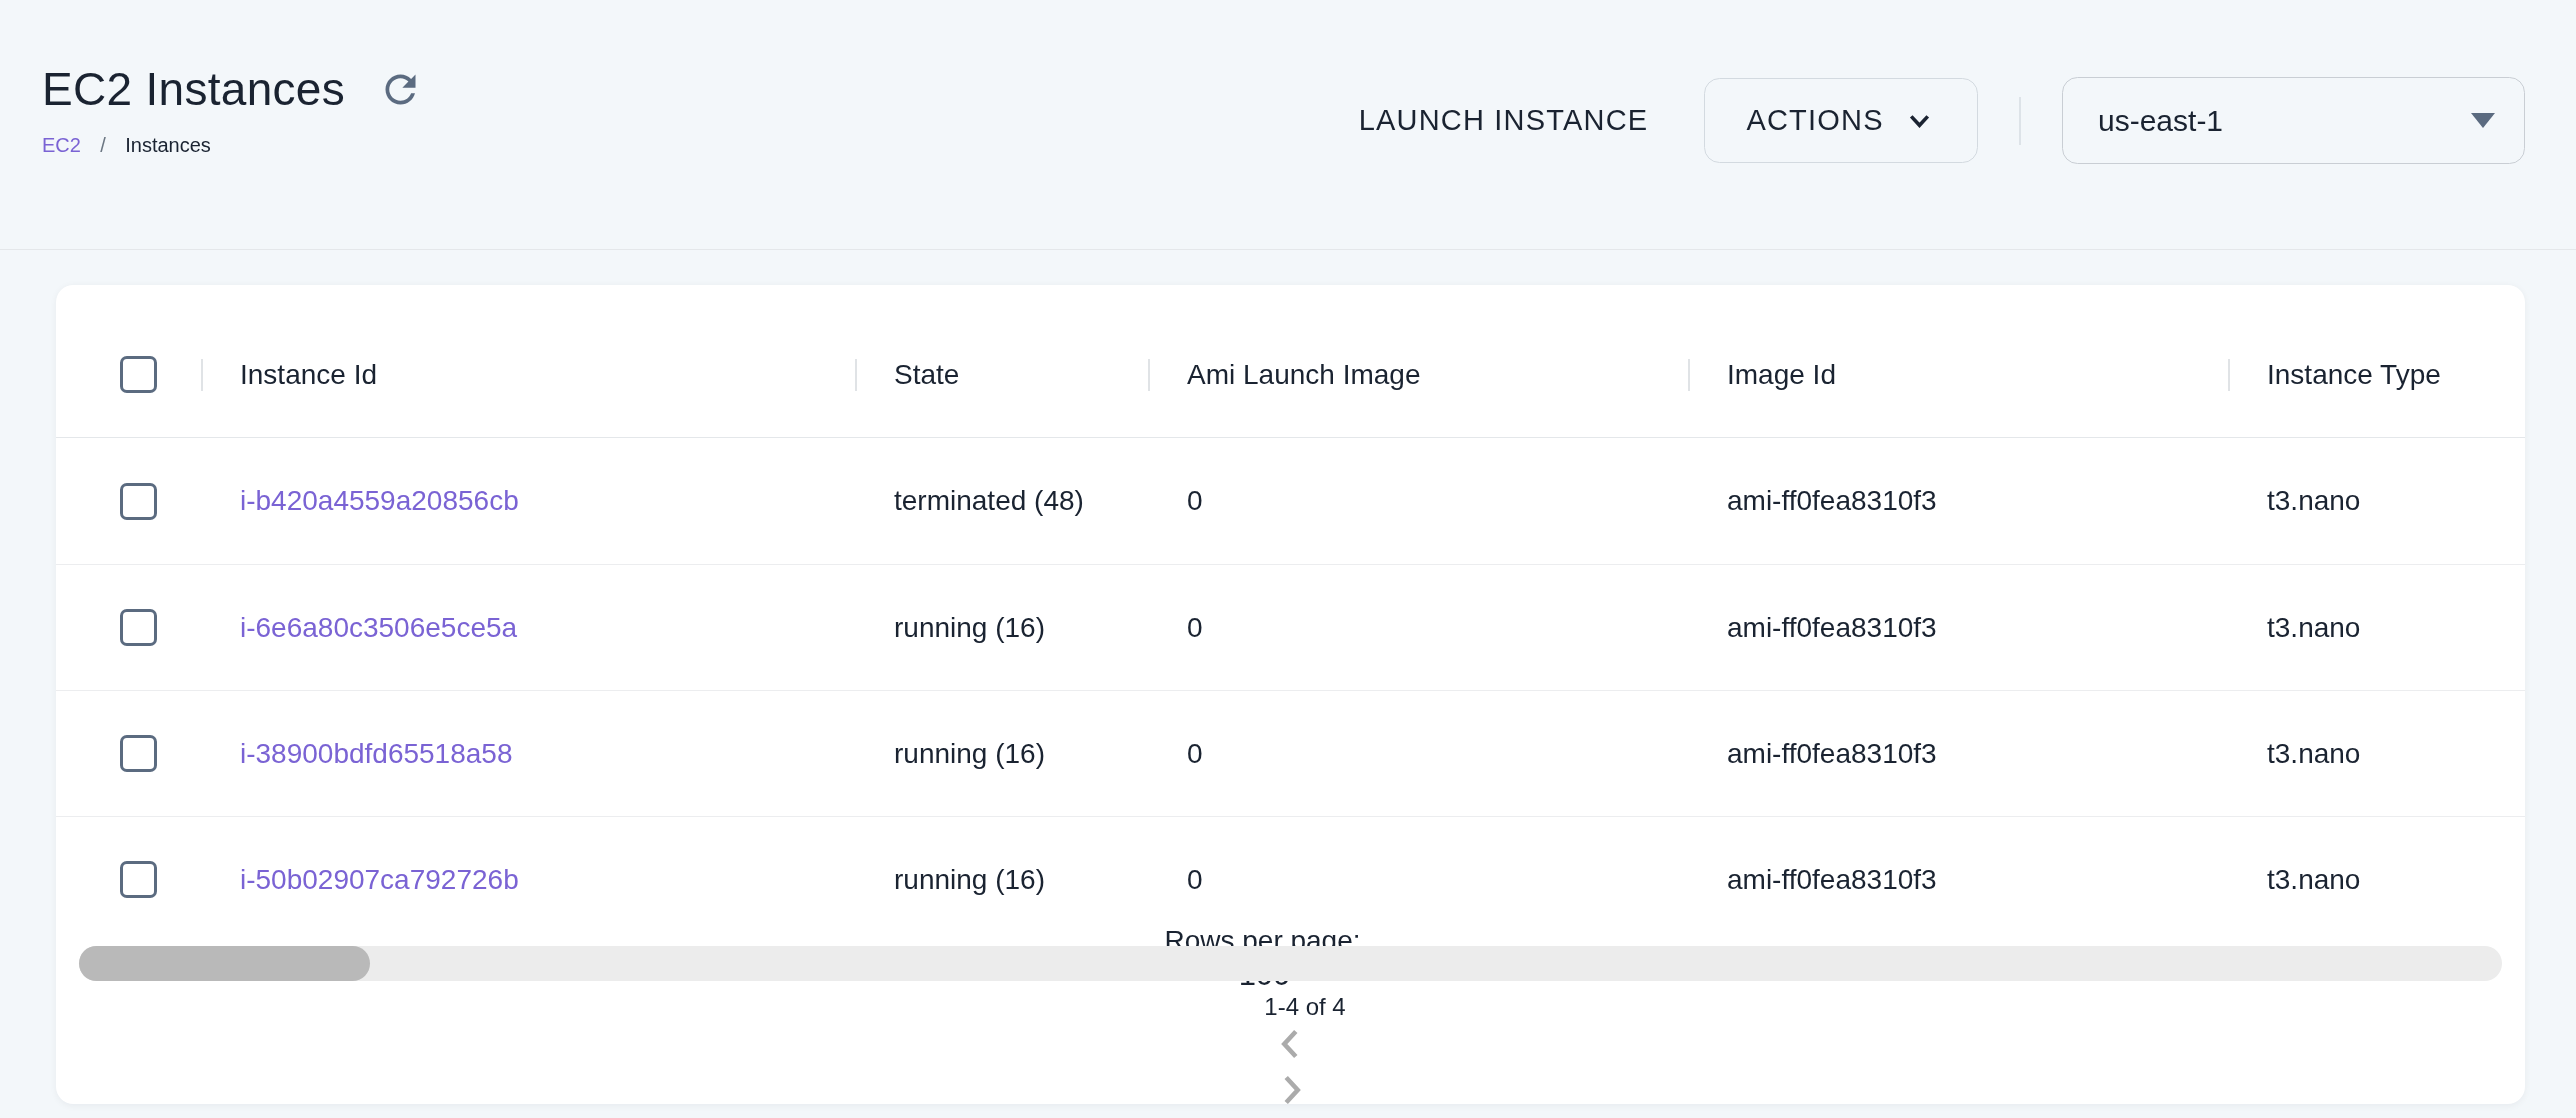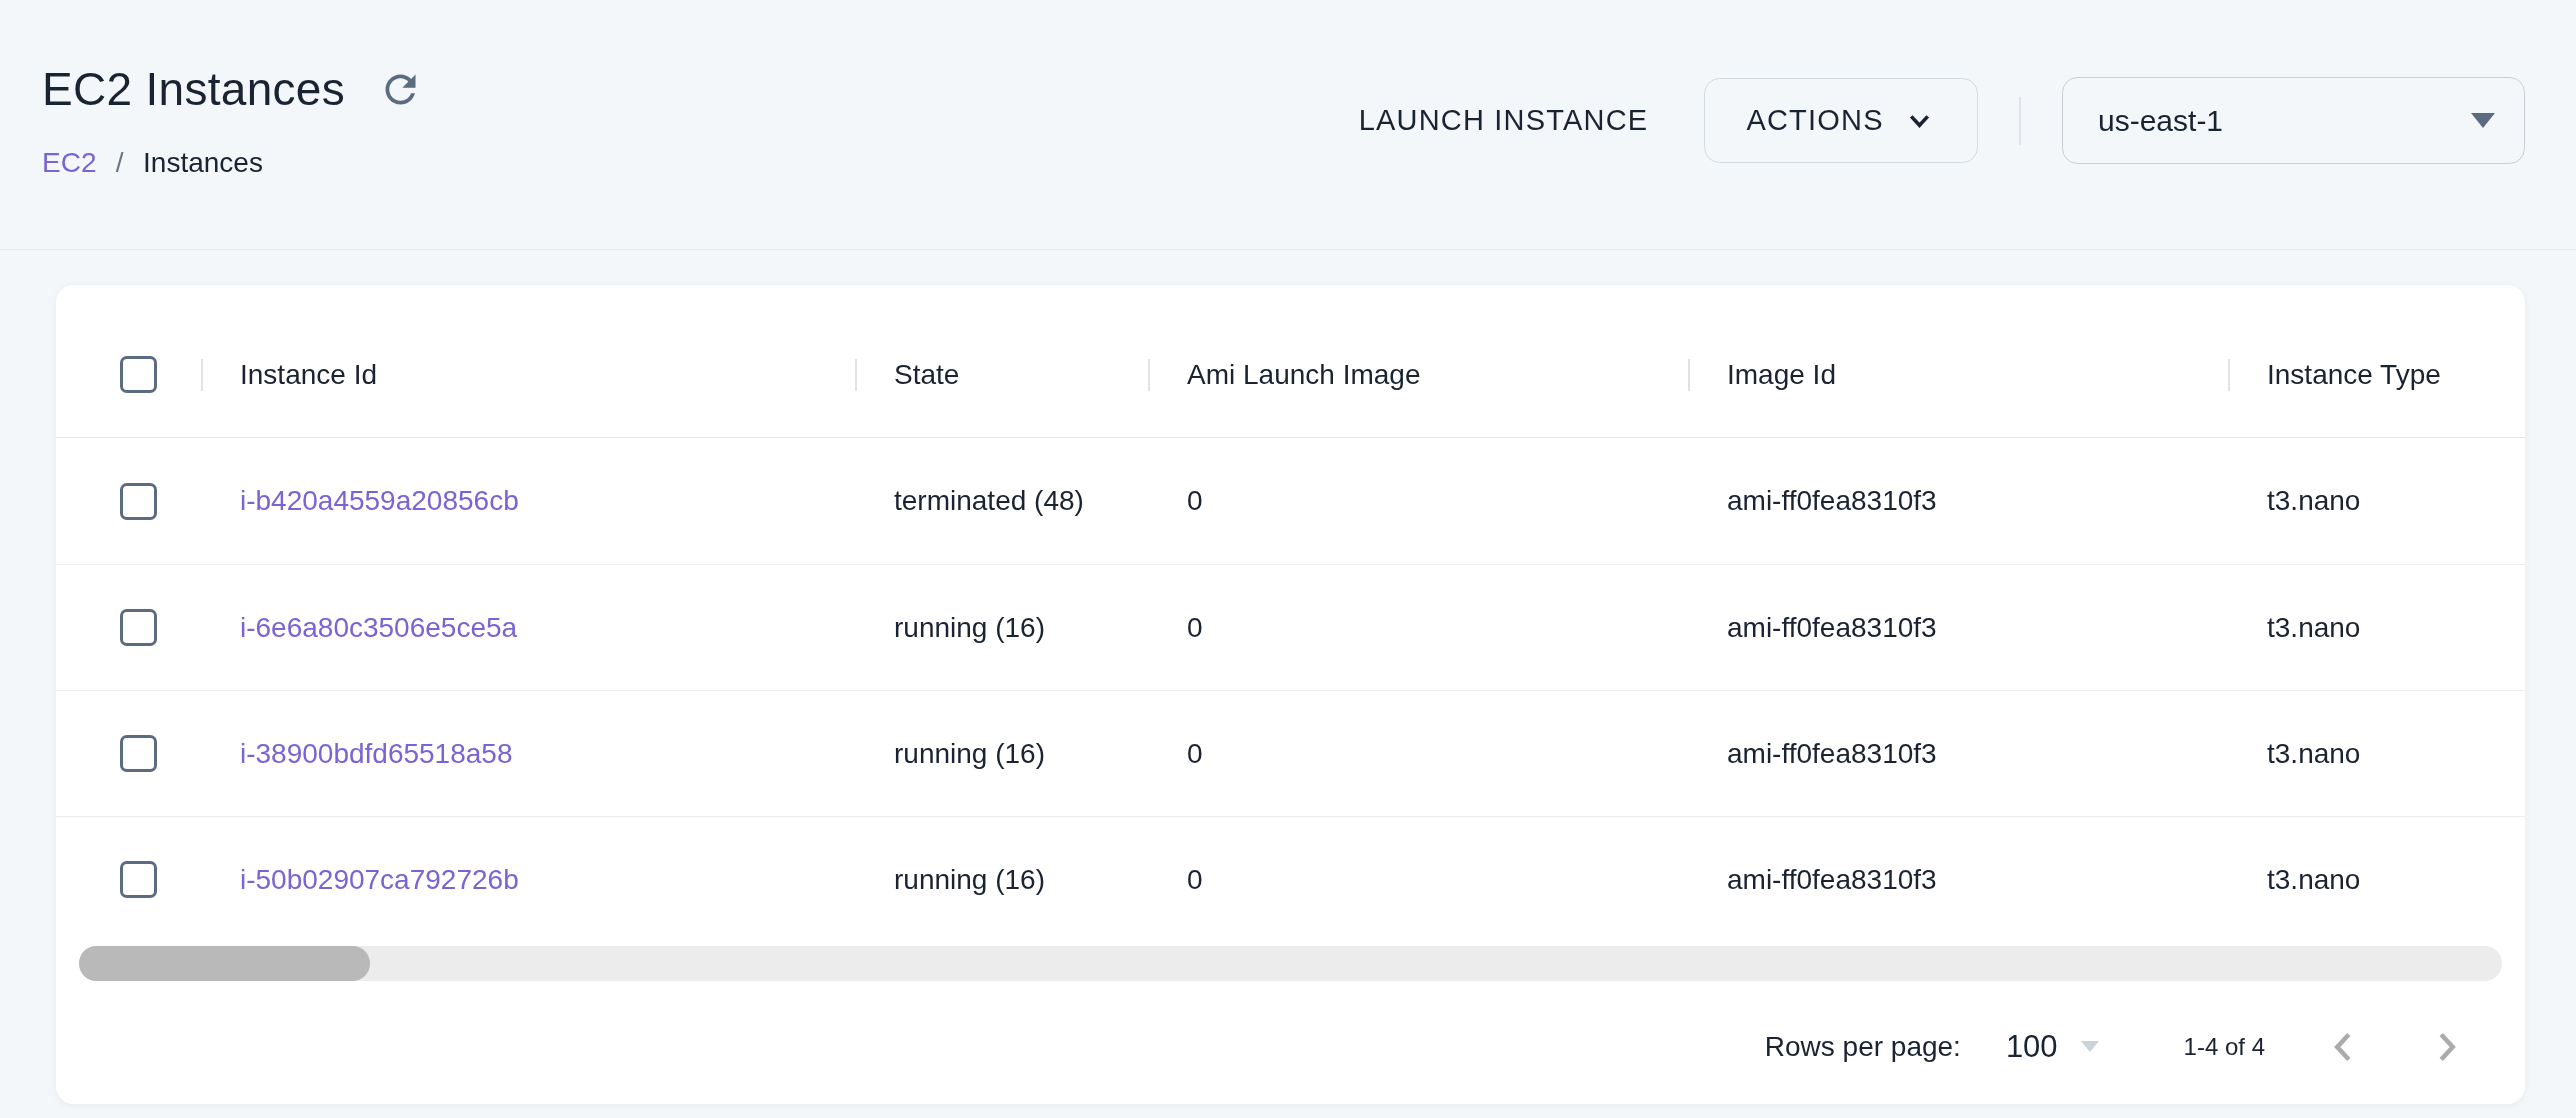--- a/index.html
+++ b/index.html
@@ -25,21 +25,21 @@
     color:var(--text);
   }
   .page{position:relative;width:2576px;height:1119px;}
 
   
   .topbar{position:relative;height:250px;border-bottom:1.9px solid var(--rule);}
   .title-block{position:absolute;left:42px;top:62px;}
   .title-row{display:flex;align-items:center;gap:29px;}
   .page-title{font-size:46px;line-height:54px;font-weight:500;letter-spacing:0.3px;color:var(--text);}
   .refresh-btn{background:none;border:none;cursor:pointer;display:flex;align-items:center;padding:3.9px;}
-  .breadcrumb{margin-top:31px;display:flex;align-items:center;gap:19.4px;font-size:28px;}
+  .breadcrumb{margin-top:18px;display:flex;align-items:center;gap:19.4px;font-size:20px;}
   .crumb-link{color:var(--purple);text-decoration:none;cursor:pointer;}
   .crumb-sep{color:#6b7682;}
   .crumb-current{color:var(--text);}
 
   .controls{position:absolute;right:51px;top:78px;height:85px;display:flex;align-items:center;}
   .text-btn{
     background:none;border:none;cursor:pointer;
     font-family:inherit;font-size:29px;font-weight:500;letter-spacing:1.2px;
     color:var(--text);margin-right:56px;
   }
@@ -99,20 +99,21 @@
   .hscroll{
     margin:3.9px 23px 0 23px;height:35px;border-radius:17.4px;background:var(--track);
     position:relative;cursor:pointer;
   }
   .hthumb{position:absolute;left:0;top:0;width:291px;height:35px;border-radius:17.4px;background:var(--thumb);cursor:grab;}
 
   
   .pager{
     height:132px;display:flex;align-items:center;justify-content:flex-end;
     padding-right:56px;
+    flex-direction:column;
   }
   .pager-label{font-size:28px;color:var(--text);}
   .pager-select{display:flex;align-items:center;gap:23px;margin-left:45px;cursor:pointer;}
   .pager-value{font-size:31px;color:var(--text);}
   .pager-range{font-size:24px;margin-left:85px;}
   .pager-btn{
     background:none;border:none;width:46px;height:46px;margin-left:56px;
     display:flex;align-items:center;justify-content:center;cursor:pointer;padding:0;
   }
 </style>

